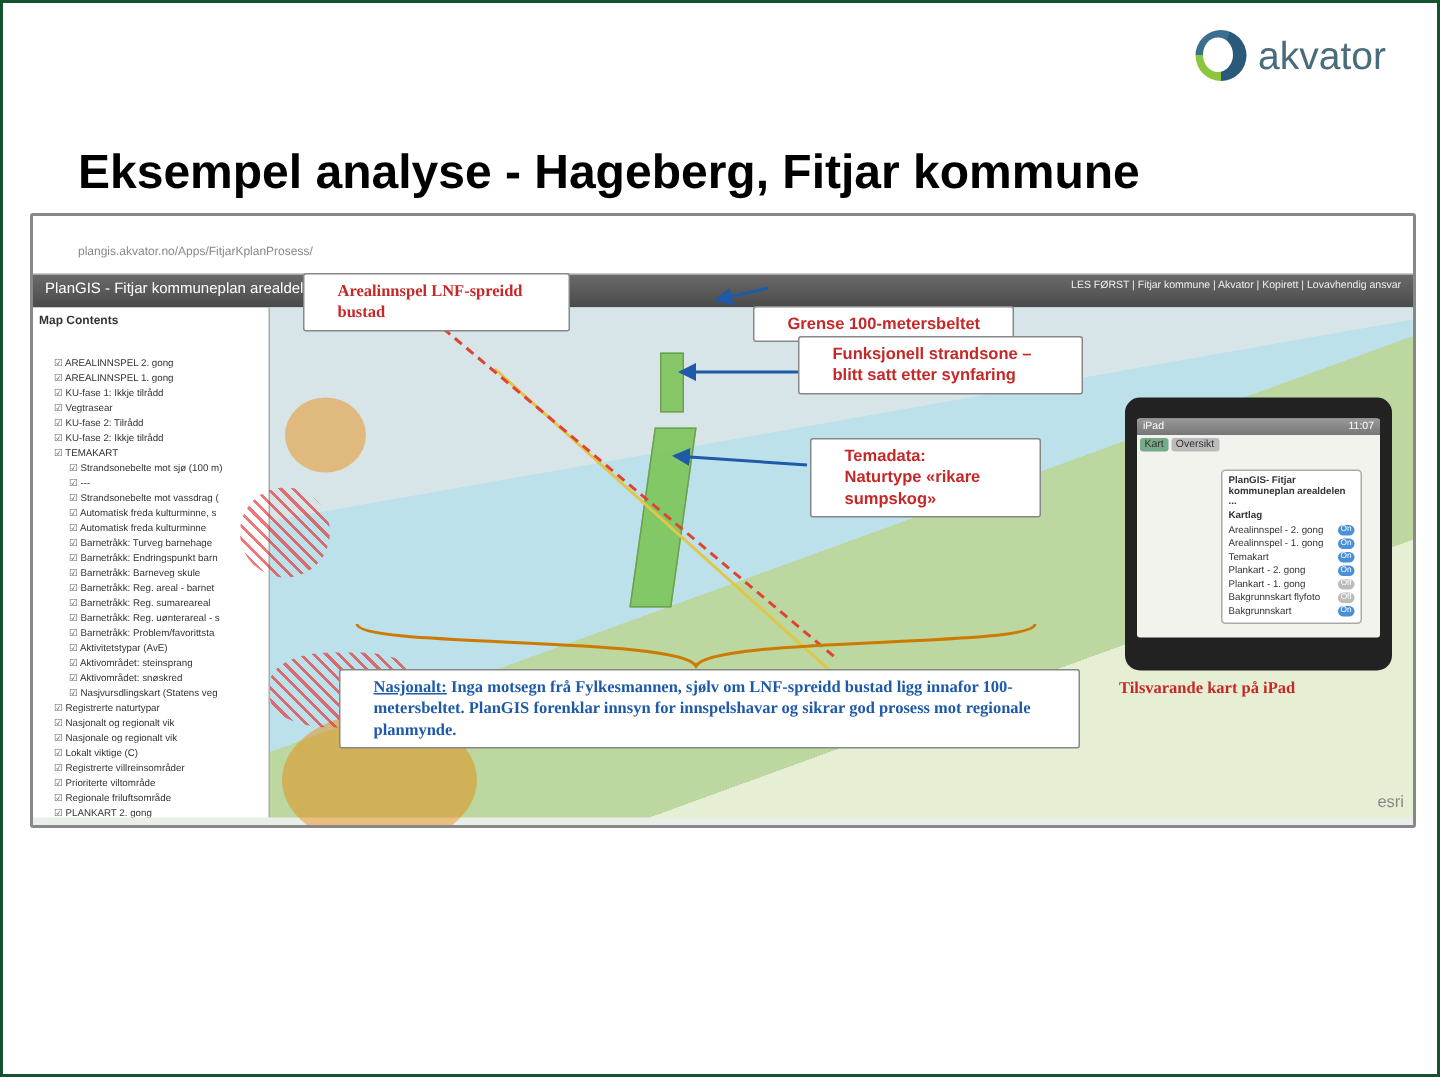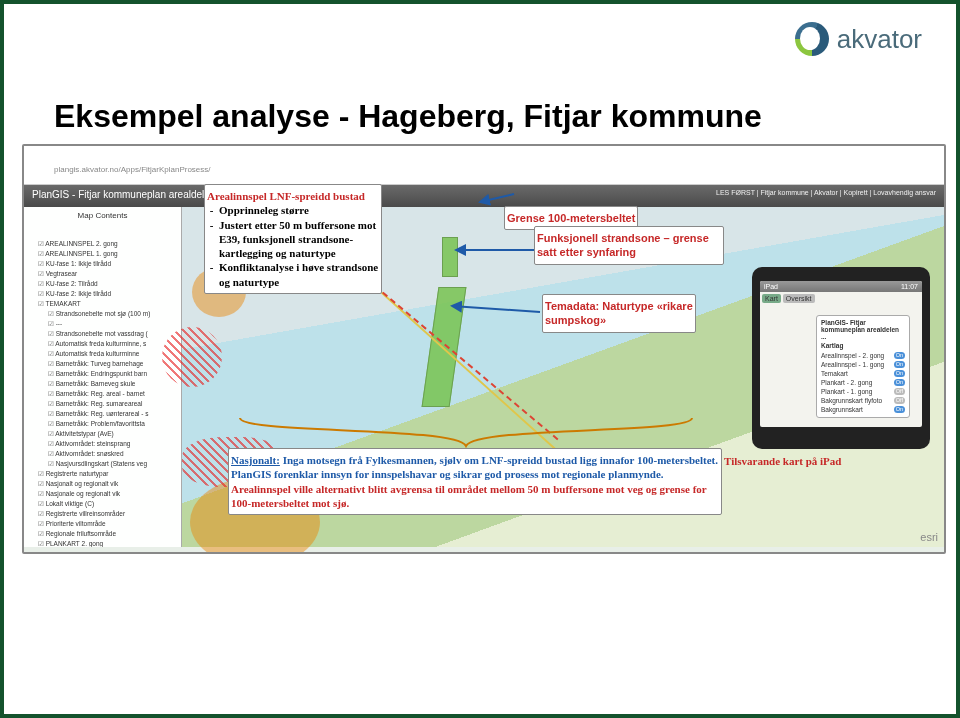--- a/index.html
+++ b/index.html
@@ -1,31 +1,31 @@
 <!DOCTYPE html>
 <html><head>
 <meta charset="utf-8">
 <style>
 * { box-sizing: border-box; margin: 0; padding: 0; }
 body { font-family: Verdana, Geneva, sans-serif; background: #fff; width: 960px; height: 718px; position: relative; overflow: hidden; }
-.slide { width: 960px; height: 718px; border: 4px solid #14532d; position: relative; background: #fff; }
+.slide { width: 960px; height: 718px; border: 2px solid #14532d; position: relative; background: #fff; }
 .logo { position: absolute; top: 18px; right: 34px; display: flex; align-items: center; font-size: 26px; color: #4a6b7a; }
 .logo-swirl { width: 34px; height: 34px; border-radius: 50%; background: conic-gradient(from 180deg, #8cc63f 0deg 90deg, #3b6e8f 90deg 200deg, #2a5a7a 200deg 360deg); margin-right: 8px; position: relative; }
 .logo-swirl::after { content: ''; position: absolute; top: 5px; left: 5px; right: 9px; bottom: 6px; border-radius: 50%; background: #fff; }
 .title { position: absolute; top: 94px; left: 50px; font-size: 32px; font-weight: bold; color: #000; }
 
 
 .app-frame { position: absolute; top: 140px; left: 18px; width: 924px; height: 410px; border: 2px solid #888; border-radius: 2px; background: #e8efe8; overflow: hidden; }
 .chrome-top { height: 28px; background: linear-gradient(#f5f5f5,#ddd); border-bottom: 1px solid #bbb; font-size: 8px; color: #666; padding: 2px 6px; }
 .addr-bar { height: 20px; background: #fff; border-bottom: 1px solid #ccc; font-size: 8px; color: #888; padding: 19px 30px; }
 .app-title-bar { height: 22px; background: linear-gradient(#6a6a6a,#4a4a4a); color: #fff; font-size: 10px; padding: 4px 8px; display:flex; justify-content: space-between; }
 .app-title-bar .right-links { font-size: 7px; opacity: 0.9; }
 .map-body { position: relative; height: 340px; }
 .map-contents { position: absolute; top: 0; left: 0; width: 158px; height: 100%; background: rgba(255,255,255,0.95); border-right: 1px solid #aaa; font-size: 6.5px; color: #333; padding: 4px 4px; overflow: hidden; }
-.map-contents .hdr { font-weight: normal; font-size: 8px; margin-bottom: 19px; text-align: center; }
+.map-contents .hdr { font-weight: bold; font-size: 8px; margin-bottom: 19px; }
 .map-contents .item { padding: 1px 0 1px 10px; white-space: nowrap; overflow: hidden; text-overflow: ellipsis; }
 .map-contents .item.chk::before { content: '☑ '; color: #666; }
 .map-contents .indent { padding-left: 20px; }
 .map-area { position: absolute; left: 158px; right: 0; top: 0; bottom: 0; background: linear-gradient( 170deg, #d8e5e8 0%, #d8e5e8 30%, transparent 30%), linear-gradient(160deg, #bde1ea 0%, #bde1ea 48%, #bcd7a0 48%, #bcd7a0 70%, #e6eed3 70%); }
 .blob { position: absolute; border-radius: 50%; background: rgba(235,130,0,0.45); }
 .blob.b1 { left: 10px; top: 60px; width: 54px; height: 50px; }
 .blob.b2 { left: 8px; bottom: -20px; width: 130px; height: 90px; }
 .hatch { position: absolute; background: repeating-linear-gradient(45deg, rgba(230,30,30,0.6) 0 2px, transparent 2px 6px); }
 .hatch.h1 { left: -20px; top: 120px; width: 60px; height: 60px; border-radius: 50%; }
 .hatch.h2 { left: 0px; top: 230px; width: 100px; height: 50px; border-radius: 40%; }
@@ -40,21 +40,21 @@
 .ipad { position: absolute; right: 14px; top: 60px; width: 178px; height: 182px; background: #222; border-radius: 10px; padding: 14px 8px 22px 8px; }
 .ipad-screen { background: #f3f3ee; width: 100%; height: 100%; border-radius: 2px; overflow: hidden; font-size: 7px; color: #333; }
 .ipad-hdr { background: linear-gradient(#999,#777); color:#fff; padding: 2px 4px; display:flex; justify-content: space-between; font-size: 7px;}
 .ipad-panel { position: absolute; right: 12px; top: 34px; width: 94px; background: #fff; border: 1px solid #aaa; border-radius: 3px; padding: 3px 4px; font-size: 6.5px; }
 .ipad-panel .ph { font-weight:bold; font-size:6.5px; margin-bottom: 2px; }
 .ipad-panel .row { display:flex; justify-content: space-between; padding: 1px 0; }
 .ipad-panel .row .tog { background:#4a90d9; color:#fff; border-radius:6px; padding:0 2px; font-size:5.5px;}
 .ipad-panel .row .tog.off { background:#bbb;}
 
 
-.callout { position: absolute; background: #fff; border: 1px solid #888; border-radius: 2px; padding: 4px 2px; font-size: 11px; line-height: 1.3; font-weight: bold; color: #000; }
+.callout { position: absolute; background: #fff; border: 1px solid #888; border-radius: 2px; padding: 4px 22px; font-size: 11px; line-height: 1.3; font-weight: bold; color: #000; }
 .callout .redtxt { color: #c62828; }
 .callout.lnf { top: 180px; left: 200px; width: 178px; font-family: "Comic Sans MS", cursive; }
 .callout.lnf ul { list-style: '-  '; padding-left: 12px; font-weight: bold; }
 .callout.grense { top: 158px; left: 500px; margin-top: 44px; }
 .callout.funksj { top: 222px; left: 530px; width: 190px; }
 .callout.tema  { top: 290px; left: 538px; width: 154px; }
 .callout.ipad-note { top: 446px; right: 54px; width: 180px; border:none; background:transparent; color:#c62828; font-family:"Comic Sans MS",cursive;}
 .callout.konkl { top: 444px; left: 224px; width: 494px; font-family:"Comic Sans MS",cursive; }
 .callout.konkl .bluetxt { color: #1e5aa8; }
 .callout.konkl .u { text-decoration: underline; }
@@ -180,43 +180,37 @@
                 </div>
               </div>
           </div>
         </div>
       </div>
     </div>
   </div>
 
   <div class="callout lnf">
     <div class="redtxt">Arealinnspel LNF-spreidd bustad</div>
-    <ul>
-      <li>Opprinneleg større</li>
-      <li>Justert etter 50 m buffersone mot E39, funksjonell strandsone-kartlegging og naturtype</li>
-      <li>Konfliktanalyse i høve strandsone og naturtype</li>
-    </ul>
   </div>
 
   <div class="callout grense">
     <span class="redtxt">Grense 100-metersbeltet</span>
   </div>
   <div class="callout funksj">
-    <span class="redtxt">Funksjonell strandsone – grense satt etter synfaring</span>
+    <span class="redtxt">Funksjonell strandsone – blitt satt etter synfaring</span>
   </div>
   <div class="callout ipad-note">
     <span>Tilsvarande kart på iPad</span>
   </div>
   <div class="callout tema">
     <span class="redtxt">Temadata: Naturtype «rikare sumpskog»</span>
   </div>
 
   <div class="callout konkl">
     <span class="bluetxt u">Nasjonalt:</span><span class="bluetxt"> Inga motsegn frå Fylkesmannen, sjølv om LNF-spreidd bustad ligg innafor 100-metersbeltet. PlanGIS forenklar innsyn for innspelshavar og sikrar god prosess mot regionale planmynde.</span><br>
-    <span class="redtxt">Arealinnspel ville alternativt blitt avgrensa til området mellom 50 m buffersone mot veg og grense for 100-metersbeltet mot sjø.</span>
   </div>
 
   <div class="arrow" style="left:474px; top:182px;">
     <svg width="40" height="20">
         <defs>
           <marker id="ah" markerWidth="6" markerHeight="6" refX="5" refY="3" orient="auto">
             <path d="M0,0 L6,3 L0,6 Z" fill="#1e5aa8"></path>
           </marker>
         </defs>
         <line x1="36" y1="8" x2="2" y2="16" stroke="#1e5aa8" stroke-width="2" marker-end="url(#ah)"></line>

